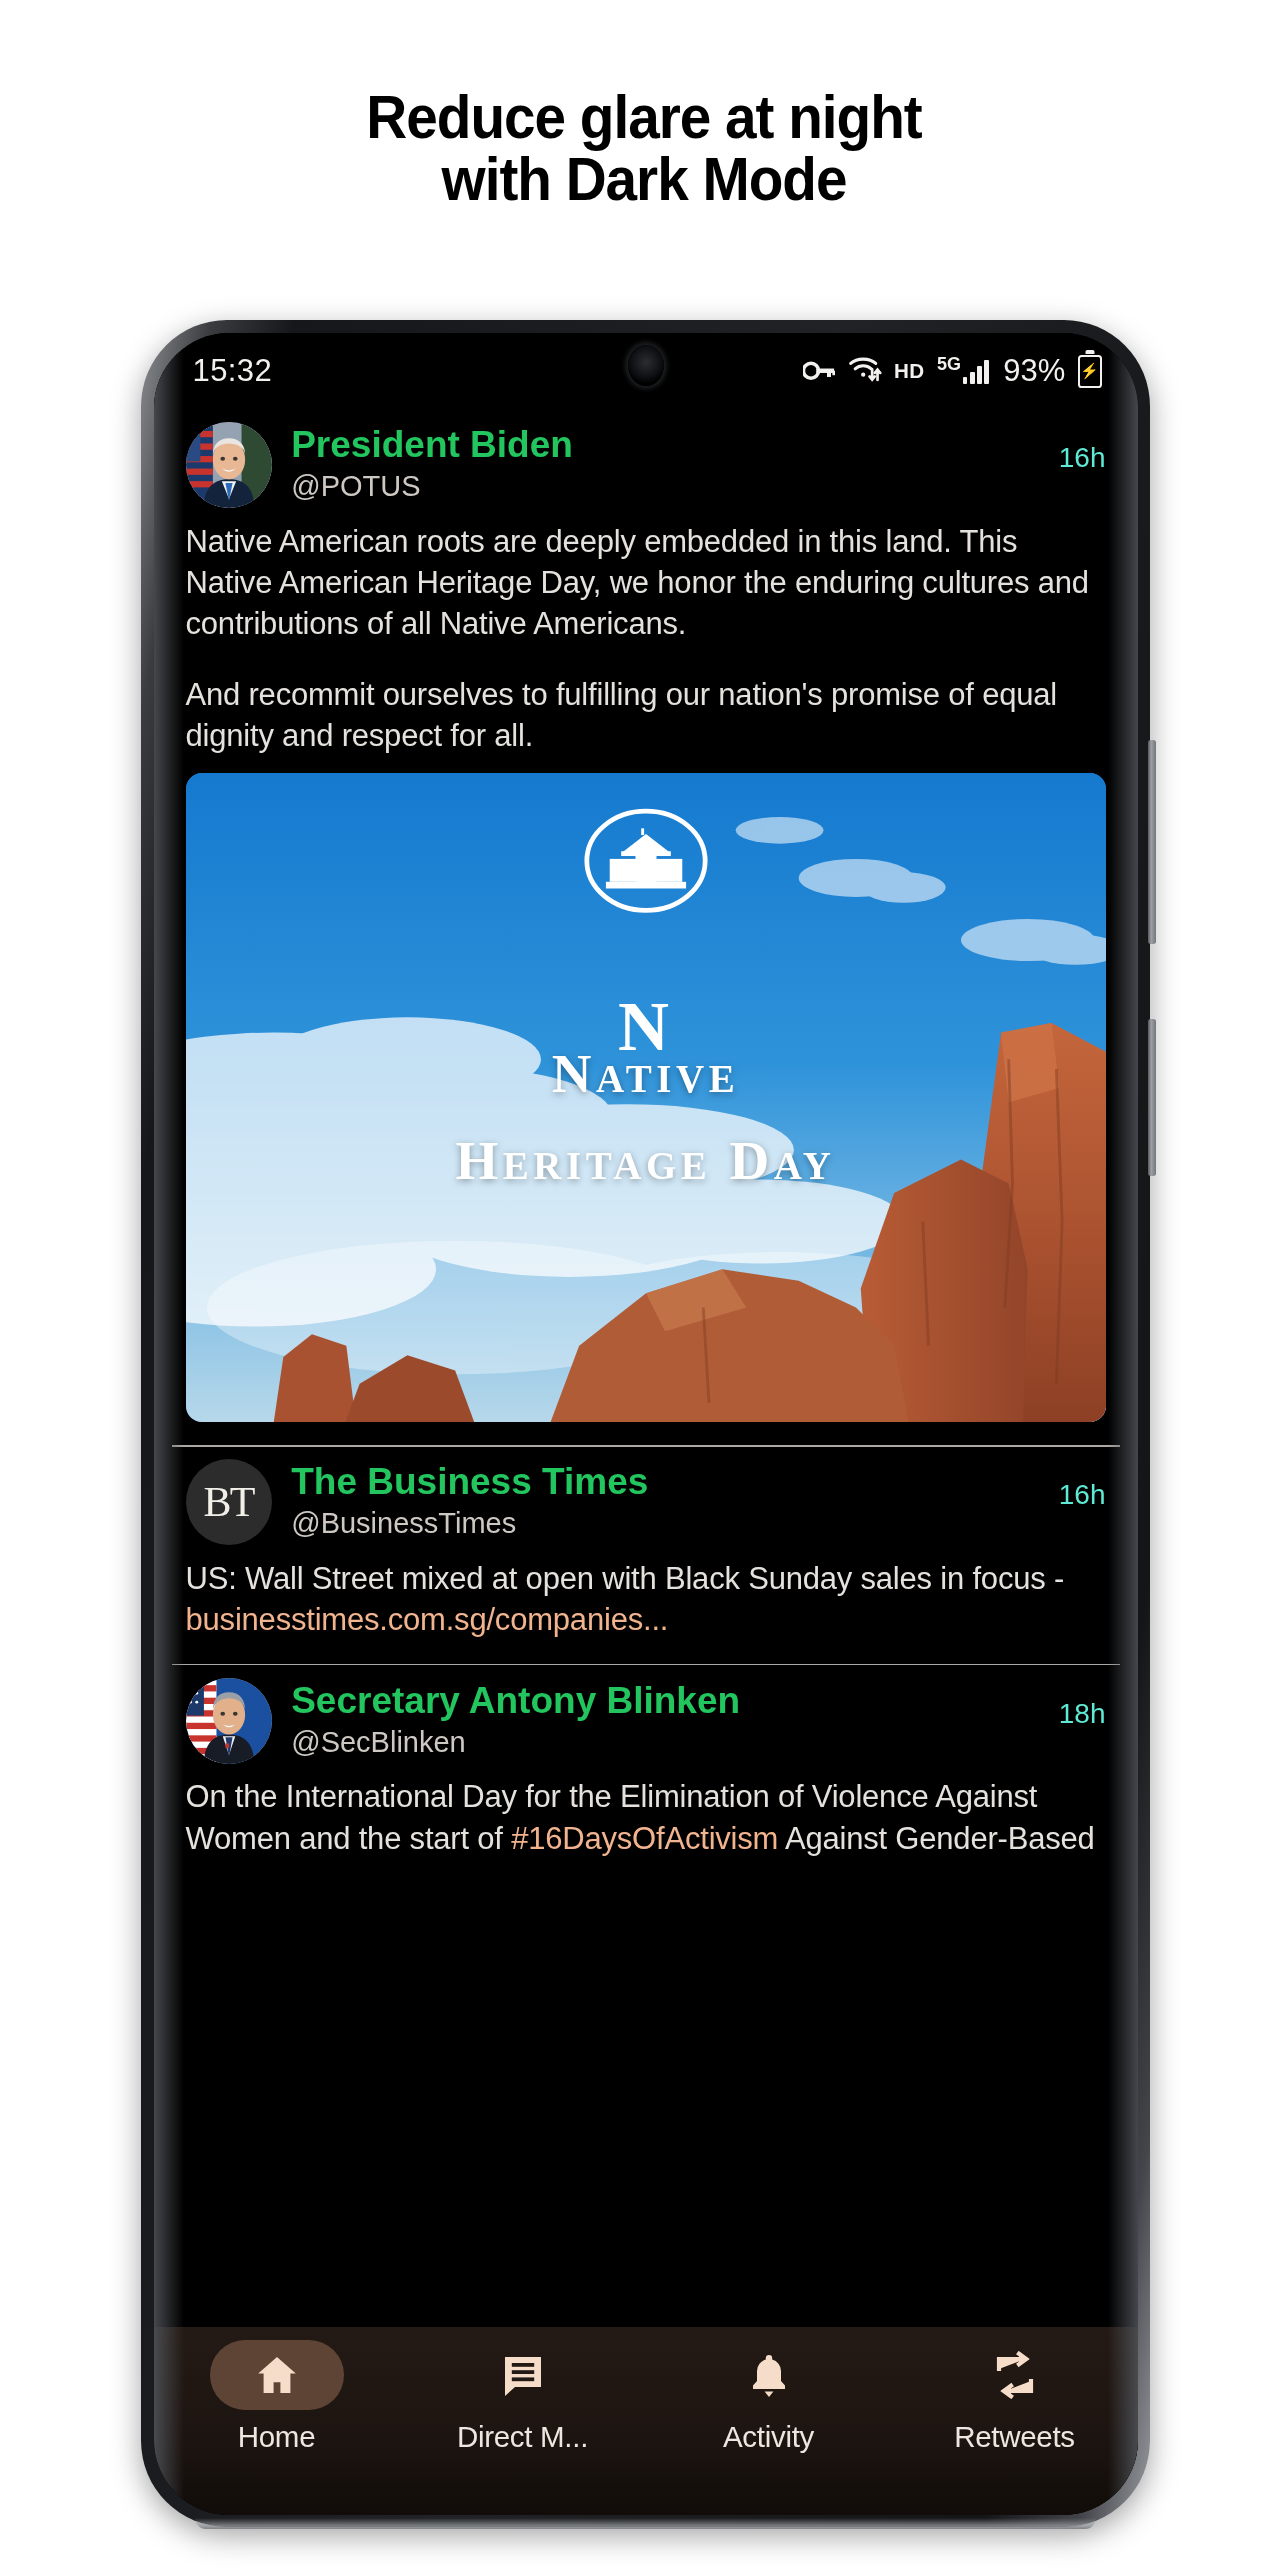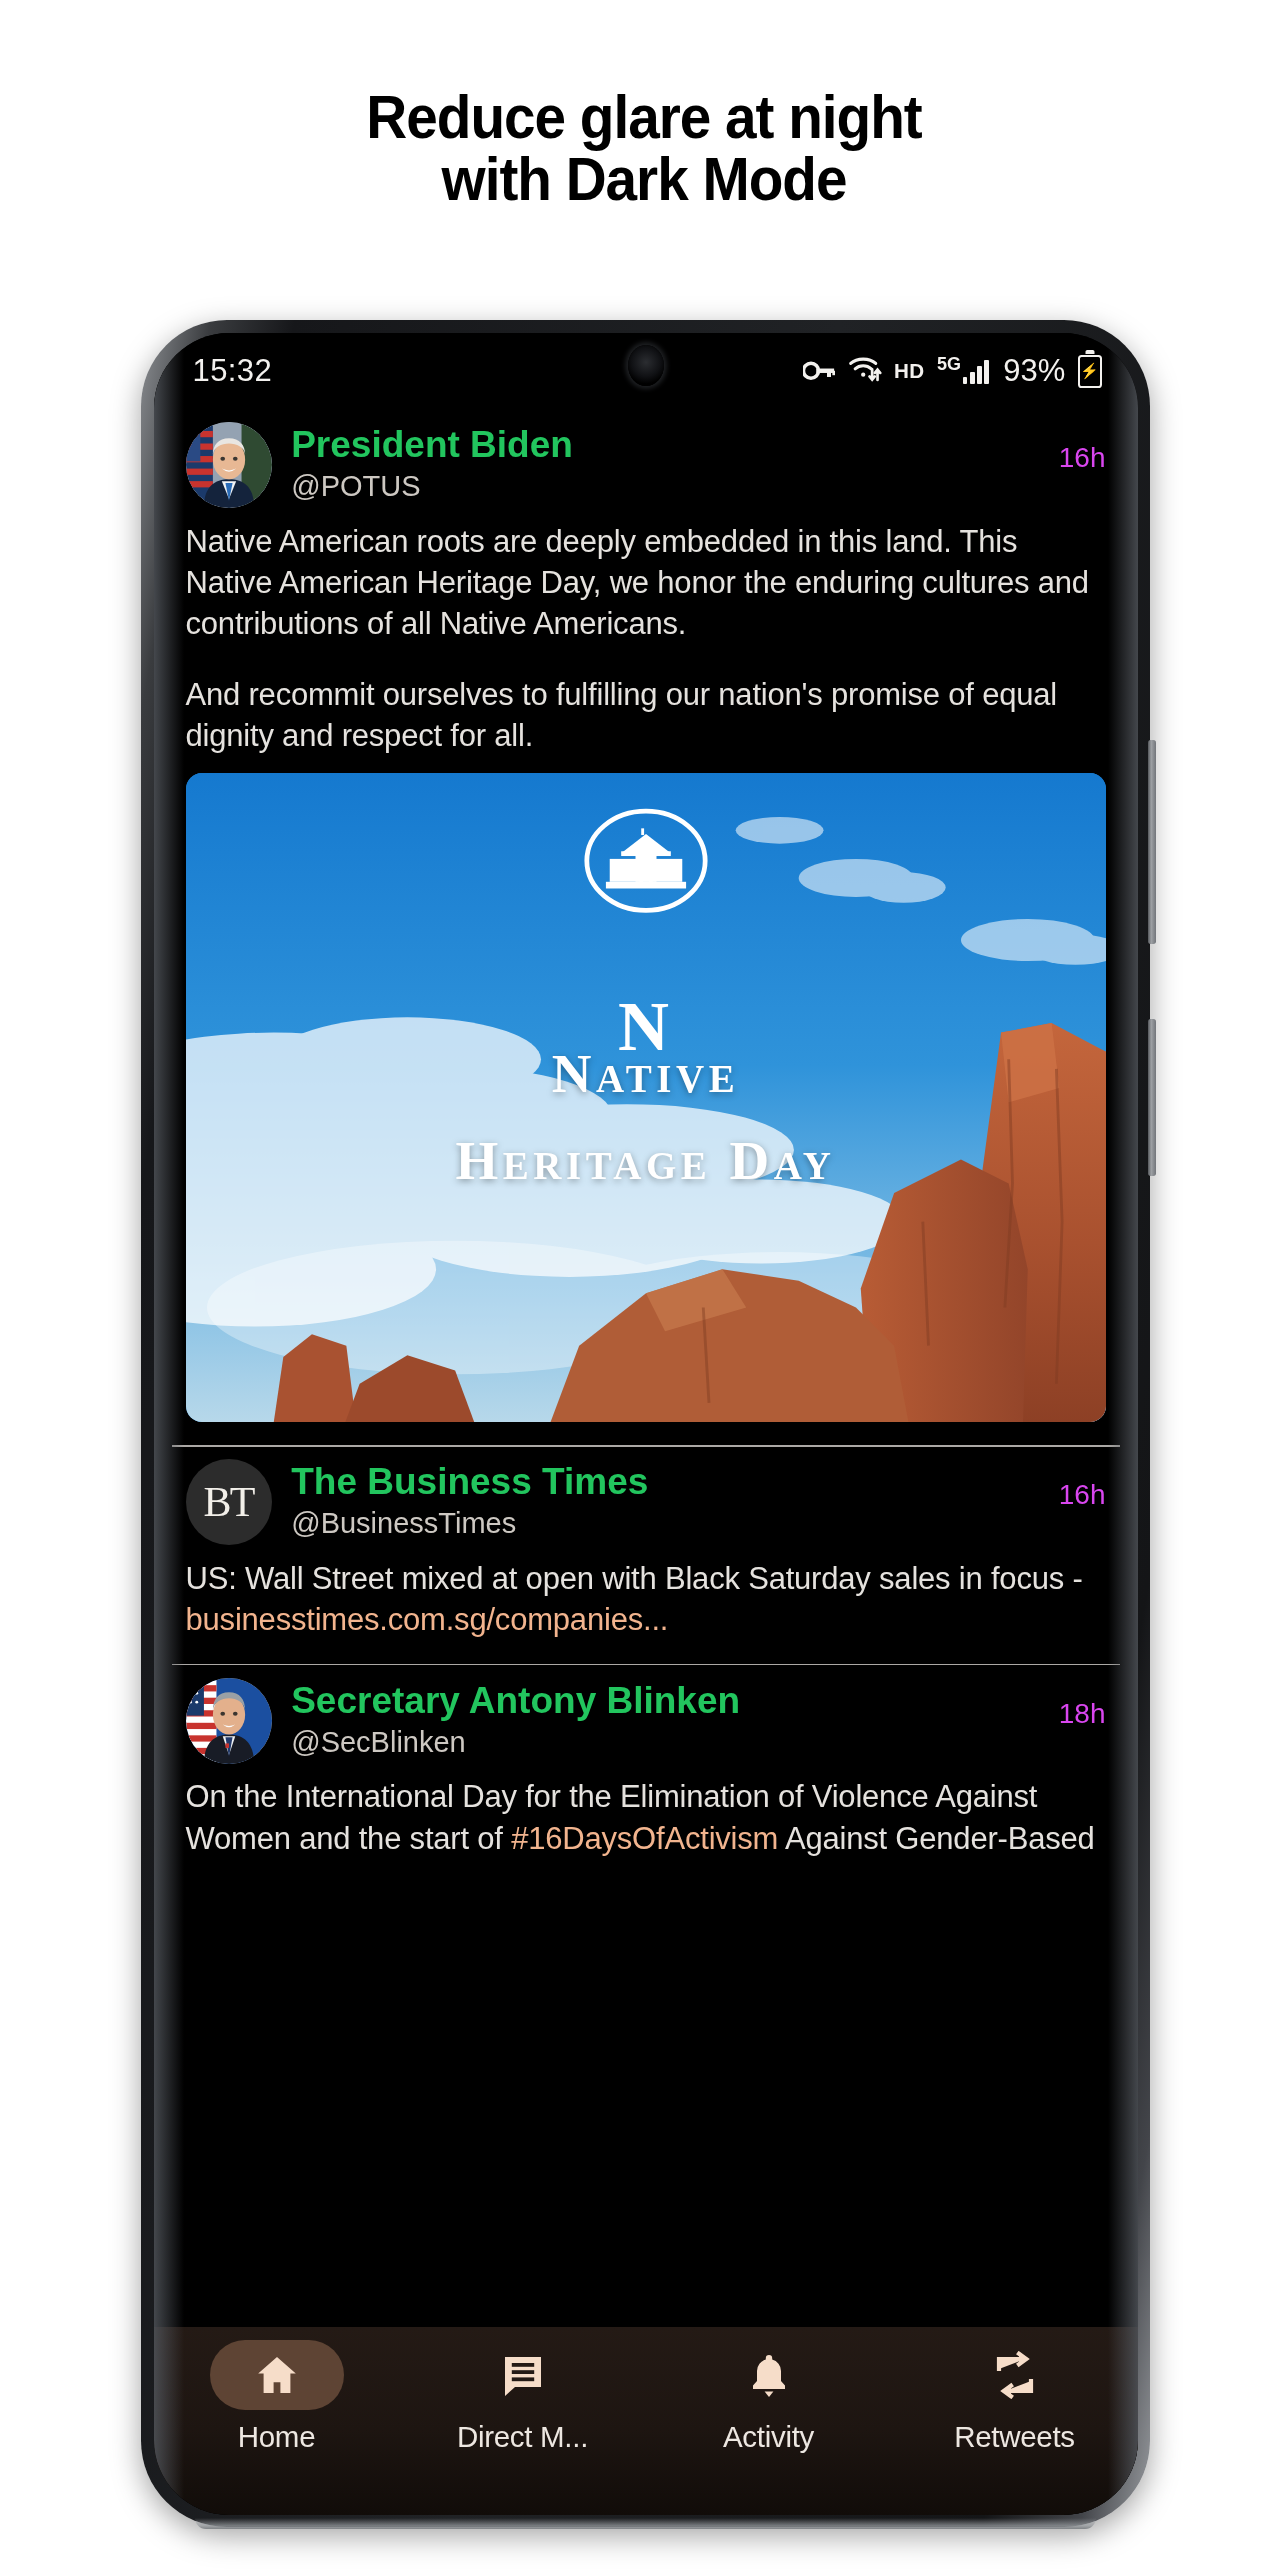--- a/index.html
+++ b/index.html
@@ -176,21 +176,21 @@
     white-space: nowrap;
   }
   .handle {
     font-size: 29px;
     color: #cdc8c2;
     line-height: 1.2;
     margin-top: 3.6px;
   }
   .ts {
     font-size: 28px;
-    color: #d946ef;
+    color: #5eead4;
     flex: 0 0 auto;
     padding-top: 19.7px;
     white-space: nowrap;
   }
   .body {
     font-size: 31px;
     line-height: 1.33;
     color: #e5e2de;
     margin-top: 12.5px;
     letter-spacing: -0.2px;
@@ -443,21 +443,21 @@
             <div class="avatar" style="background:#2c2c2c;display:flex;align-items:center;justify-content:center;">
               <span style="font-family:'Liberation Serif',serif;color:#f2efe9;font-size:42px;letter-spacing:-1.8px;">BT</span>
             </div>
             <div class="names">
               <div class="dispname">The Business Times</div>
               <div class="handle">@BusinessTimes</div>
             </div>
             <div class="ts">16h</div>
           </div>
           <div class="body">
-            <p><span>US: Wall Street mixed at open with Black Saturday sales in focus - </span><span class="link">businesstimes.com.sg/companies...</span></p>
+            <p><span>US: Wall Street mixed at open with Black Sunday sales in focus - </span><span class="link">businesstimes.com.sg/companies...</span></p>
           </div>
         </div>
 
         <div class="divider"></div>
 
         <div class="tweet">
           <div class="tweet-head">
             <div class="avatar">
               <svg viewBox="0 0 96 96">
                 <defs>

